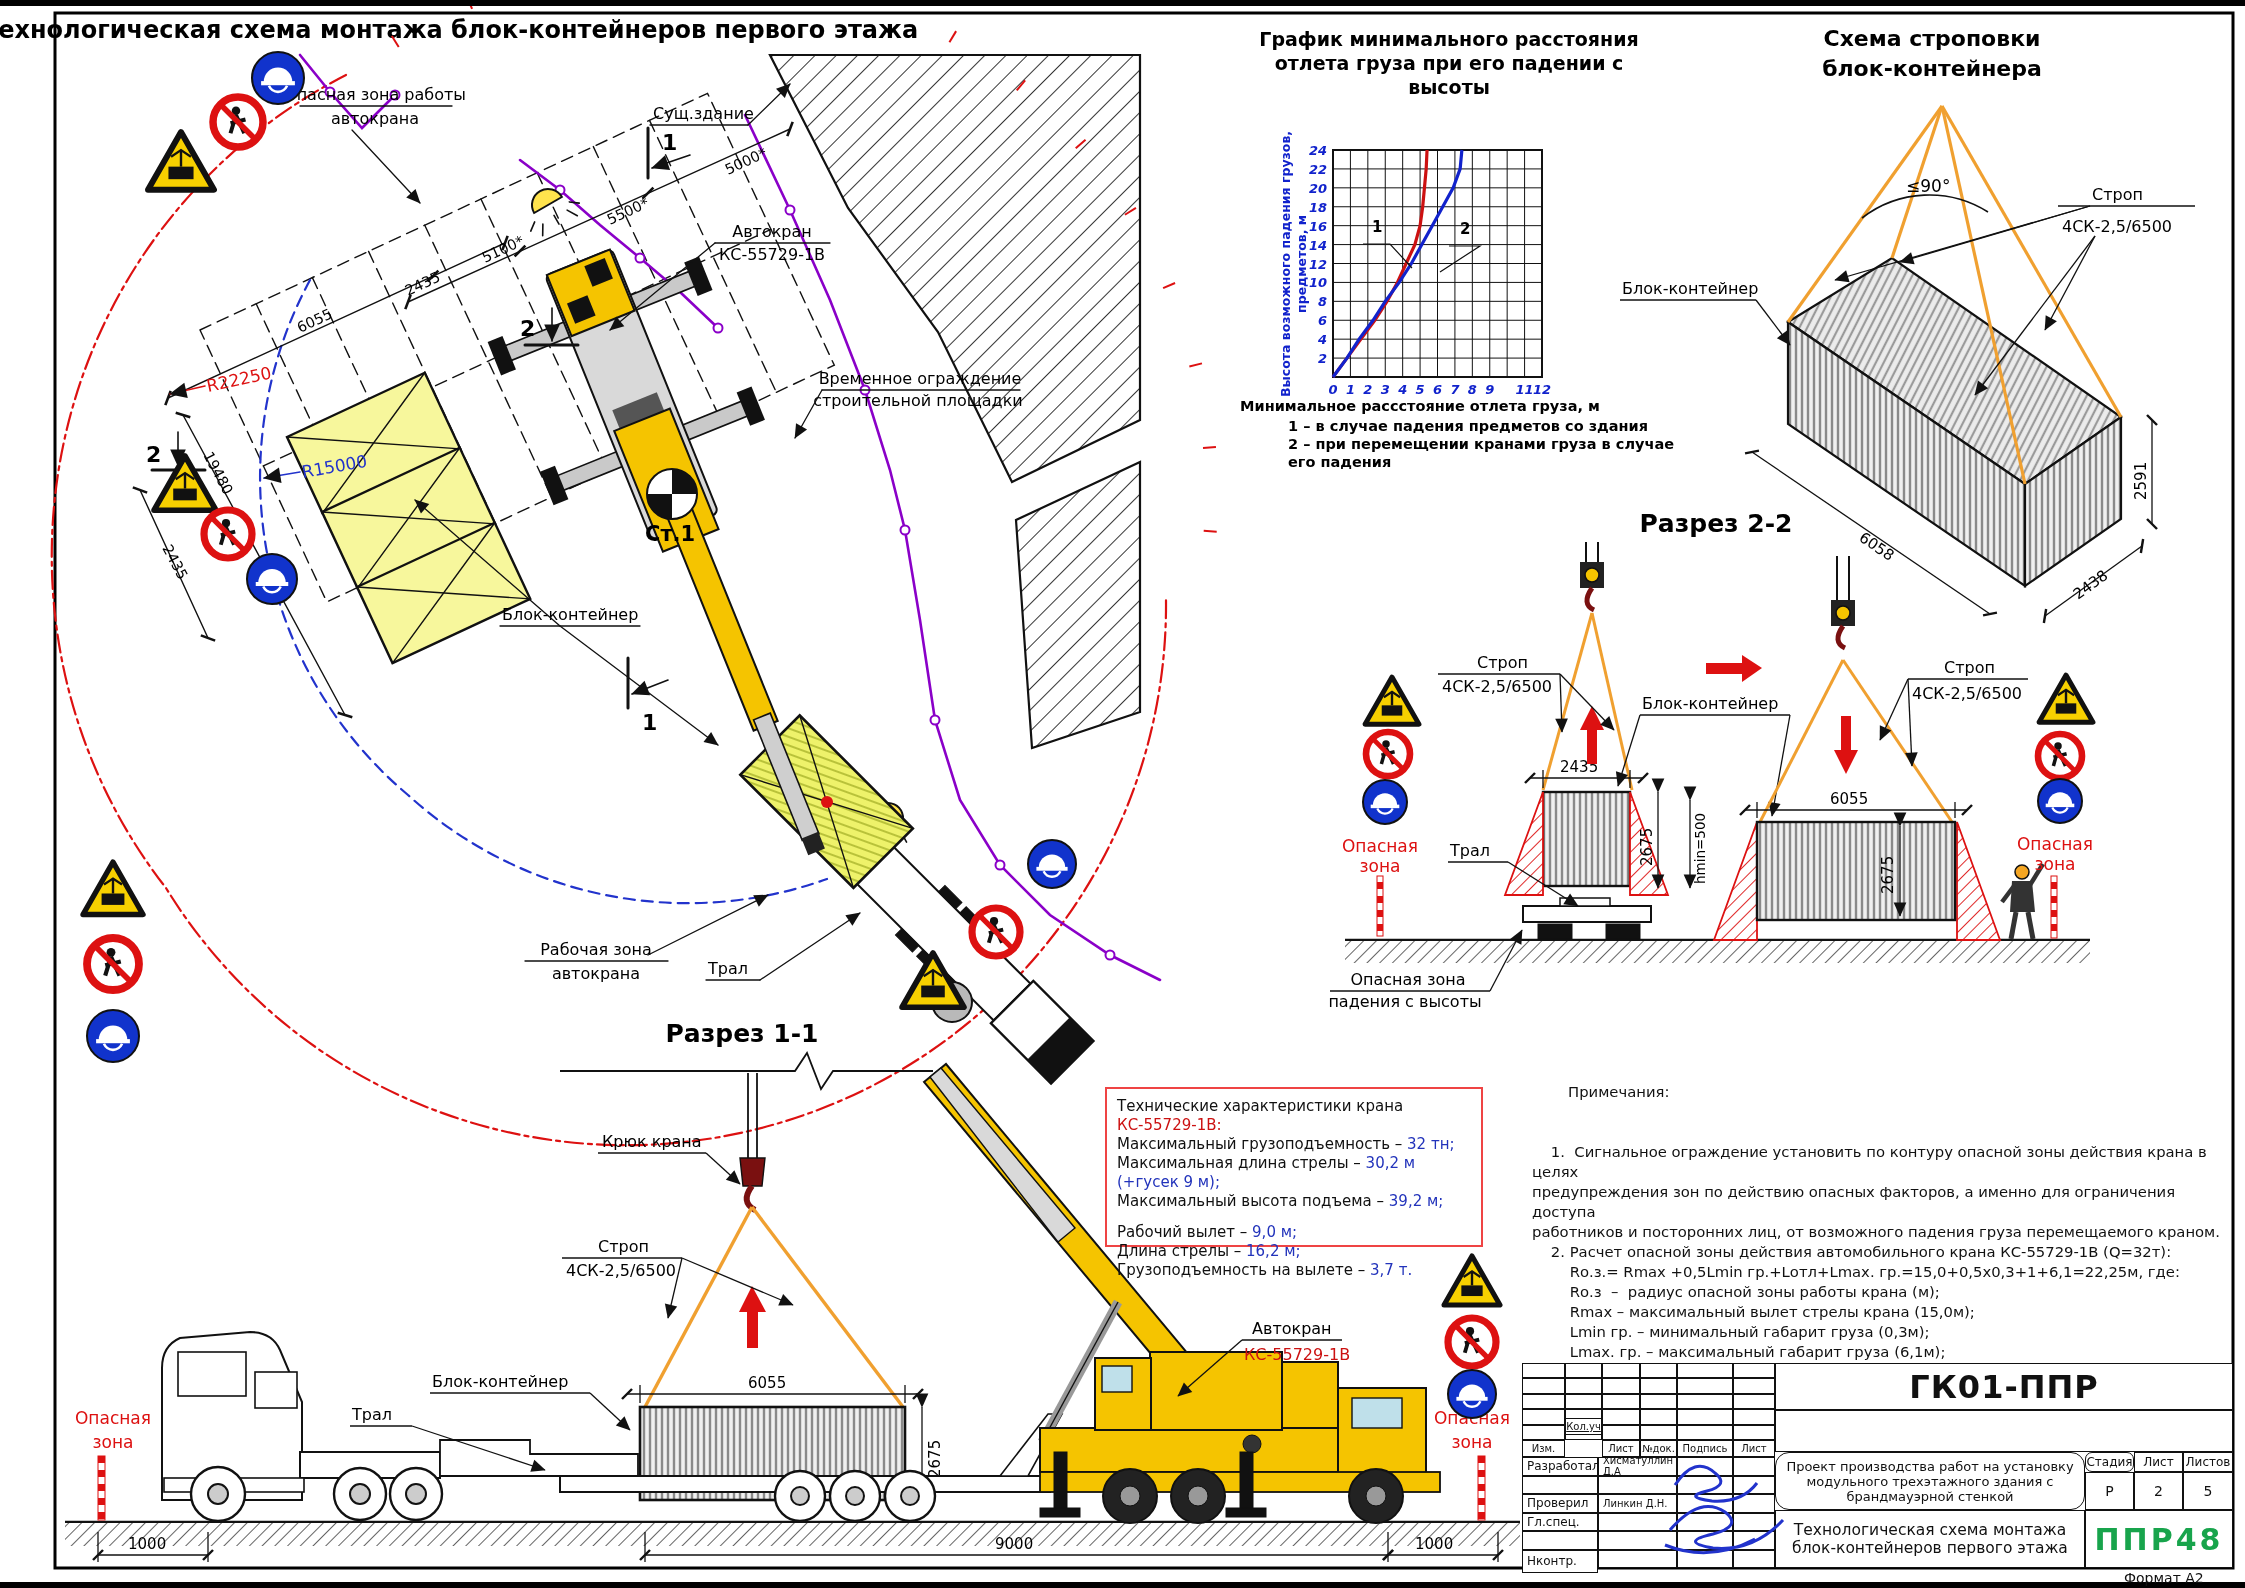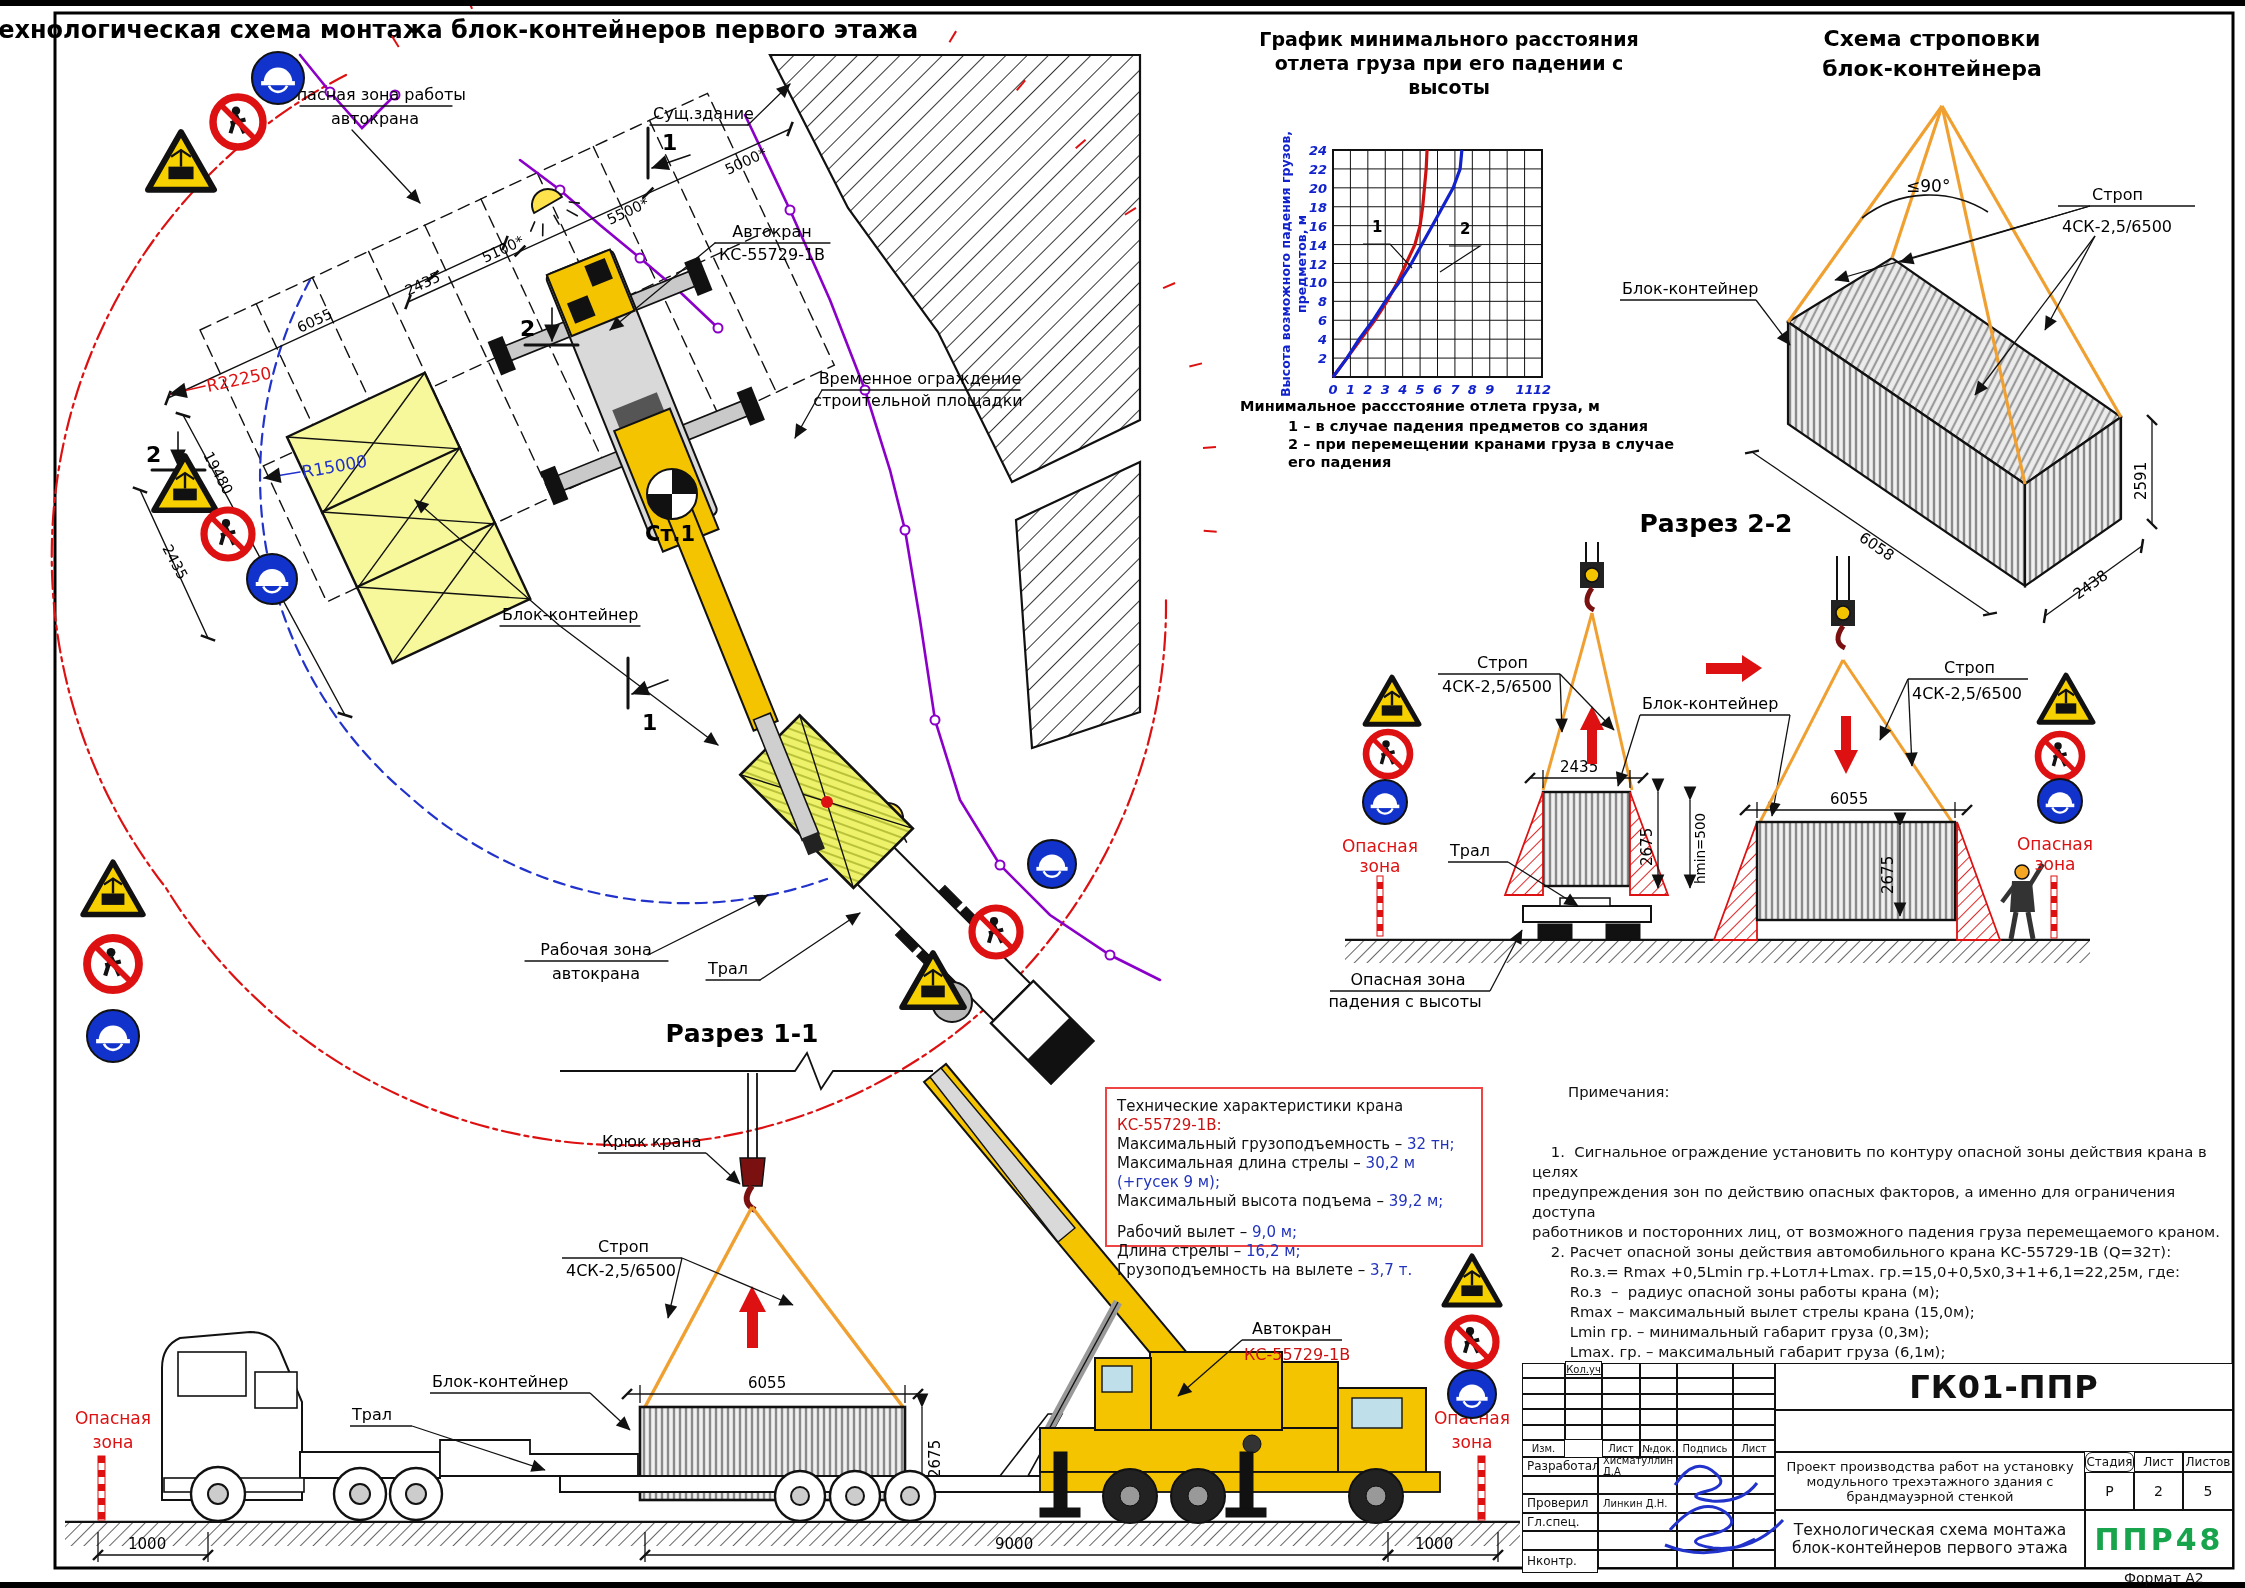--- a/index.html
+++ b/index.html
@@ -863,21 +863,21 @@
         <div class="cell s11" style="left: 1640px; top: 1409.2px; width: 37px; height: 15.4px;"></div>
         <div class="cell s11" style="left: 1677px; top: 1409.2px; width: 56px; height: 15.4px;"></div>
         <div class="cell s11" style="left: 1733px; top: 1409.2px; width: 42px; height: 15.4px;"></div>
         <div class="cell s11" style="left: 1522px; top: 1424.6px; width: 43px; height: 15.4px;"></div>
         <div class="cell s11" style="left: 1565px; top: 1424.6px; width: 37px; height: 15.4px;"></div>
         <div class="cell s11" style="left: 1602px; top: 1424.6px; width: 38px; height: 15.4px;"></div>
         <div class="cell s11" style="left: 1640px; top: 1424.6px; width: 37px; height: 15.4px;"></div>
         <div class="cell s11" style="left: 1677px; top: 1424.6px; width: 56px; height: 15.4px;"></div>
         <div class="cell s11" style="left: 1733px; top: 1424.6px; width: 42px; height: 15.4px;"></div>
         <div class="cell s11" style="left: 1522px; top: 1440px; width: 43px; height: 17px;">Изм.</div>
-        <div class="cell s11" style="left: 1565px; top: 1361px; width: 37px; height: 17px; text-decoration: underline;">Кол.уч</div>
+        <div class="cell s11" style="left: 1565px; top: 1418px; width: 37px; height: 17px; text-decoration: underline;">Кол.уч</div>
         <div class="cell s11" style="left: 1602px; top: 1440px; width: 38px; height: 17px;">Лист</div>
         <div class="cell s11" style="left: 1640px; top: 1440px; width: 37px; height: 17px;">№док.</div>
         <div class="cell s11" style="left: 1677px; top: 1440px; width: 56px; height: 17px;">Подпись</div>
         <div class="cell s11" style="left: 1733px; top: 1440px; width: 42px; height: 17px;">Лист</div>
         <div class="cell s12 left" style="left: 1522px; top: 1457px; width: 76px; height: 18.5px;">Разработал</div>
         <div class="cell s11 left" style="left: 1598px; top: 1457px; width: 79px; height: 18.5px;">Хисматуллин Д.А</div>
         <div class="cell s11" style="left: 1677px; top: 1457px; width: 56px; height: 18.5px;"></div>
         <div class="cell s11" style="left: 1733px; top: 1457px; width: 42px; height: 18.5px;"></div>
         <div class="cell s12 left" style="left: 1522px; top: 1475.5px; width: 76px; height: 18.5px;"></div>
         <div class="cell s11 left" style="left: 1598px; top: 1475.5px; width: 79px; height: 18.5px;"></div>
@@ -897,21 +897,21 @@
         <div class="cell s11" style="left: 1733px; top: 1531px; width: 42px; height: 18.5px;"></div>
         <div class="cell s12 left" style="left: 1522px; top: 1549.5px; width: 76px; height: 23px;">Нконтр.</div>
         <div class="cell s11 left" style="left: 1598px; top: 1549.5px; width: 79px; height: 18.5px;"></div>
         <div class="cell s11" style="left: 1677px; top: 1549.5px; width: 56px; height: 18.5px;"></div>
         <div class="cell s11" style="left: 1733px; top: 1549.5px; width: 42px; height: 18.5px;"></div>
       </div>
   <div class="cell" style="left:1775px;top:1363px;width:458px;height:47px;">
     <span id="stamp-code">ГК01-ППР</span>
   </div>
   <div class="cell" style="left:1775px;top:1410px;width:458px;height:42px;"></div>
-  <div class="cell" style="left:1775px;top:1452px;width:310px;height:58px;padding:2px;">
+  <div class="cell" style="left:1775px;top:1452px;width:310px;height:58px;padding:2px;border-radius:14px;">
     <div class="s13">
       <div>Проект производства работ на установку</div>
       <div>модульного трехэтажного здания с</div>
       <div>брандмауэрной стенкой</div>
     </div>
   </div>
   <div class="cell s12" style="left:2085px;top:1452px;width:49px;height:20px;border-radius:7px;">
         <span>Стадия</span>
       </div>
   <div class="cell s12" style="left:2134px;top:1452px;width:49px;height:20px;">

